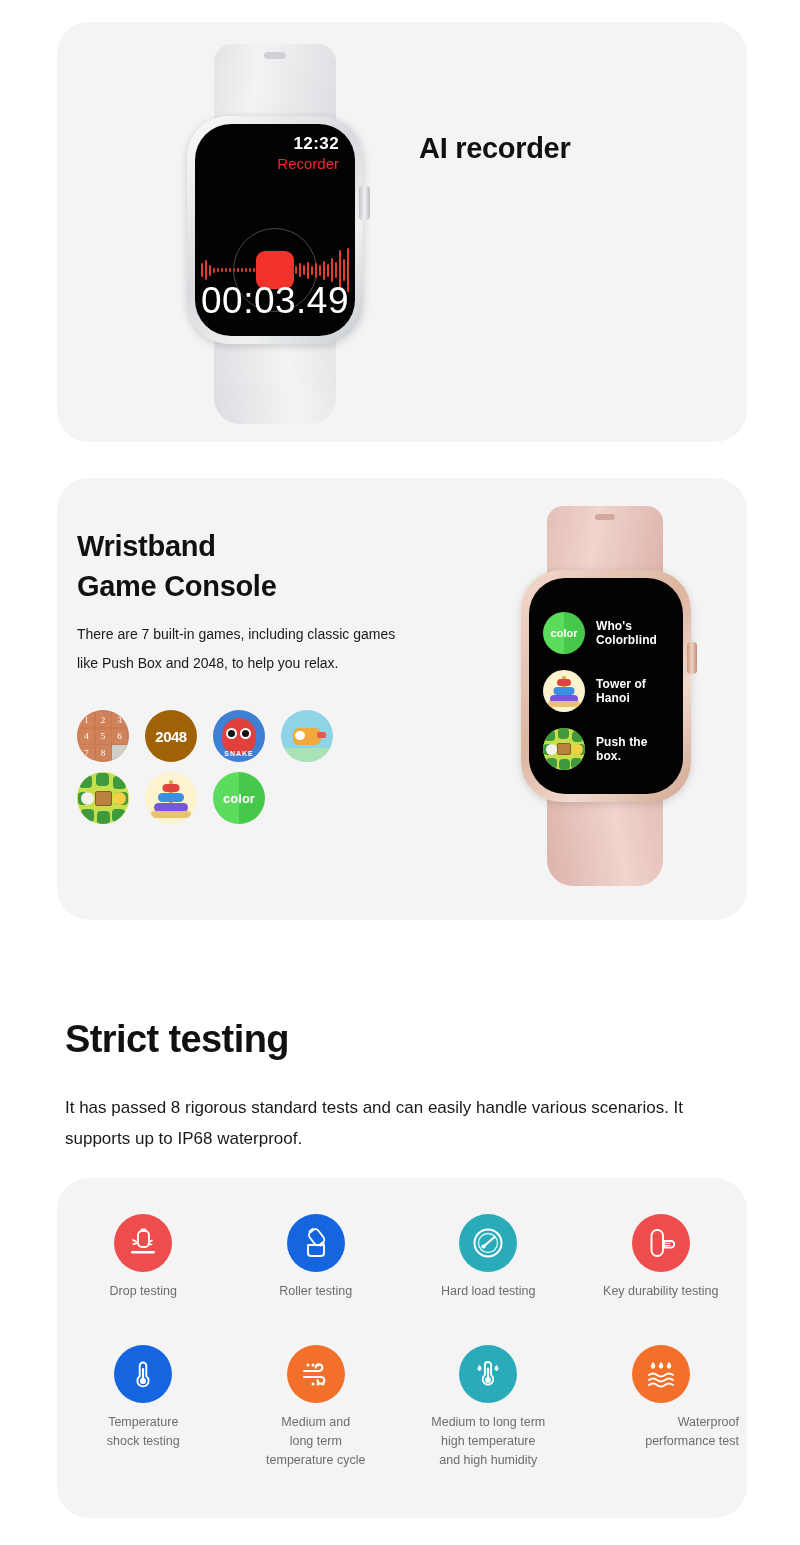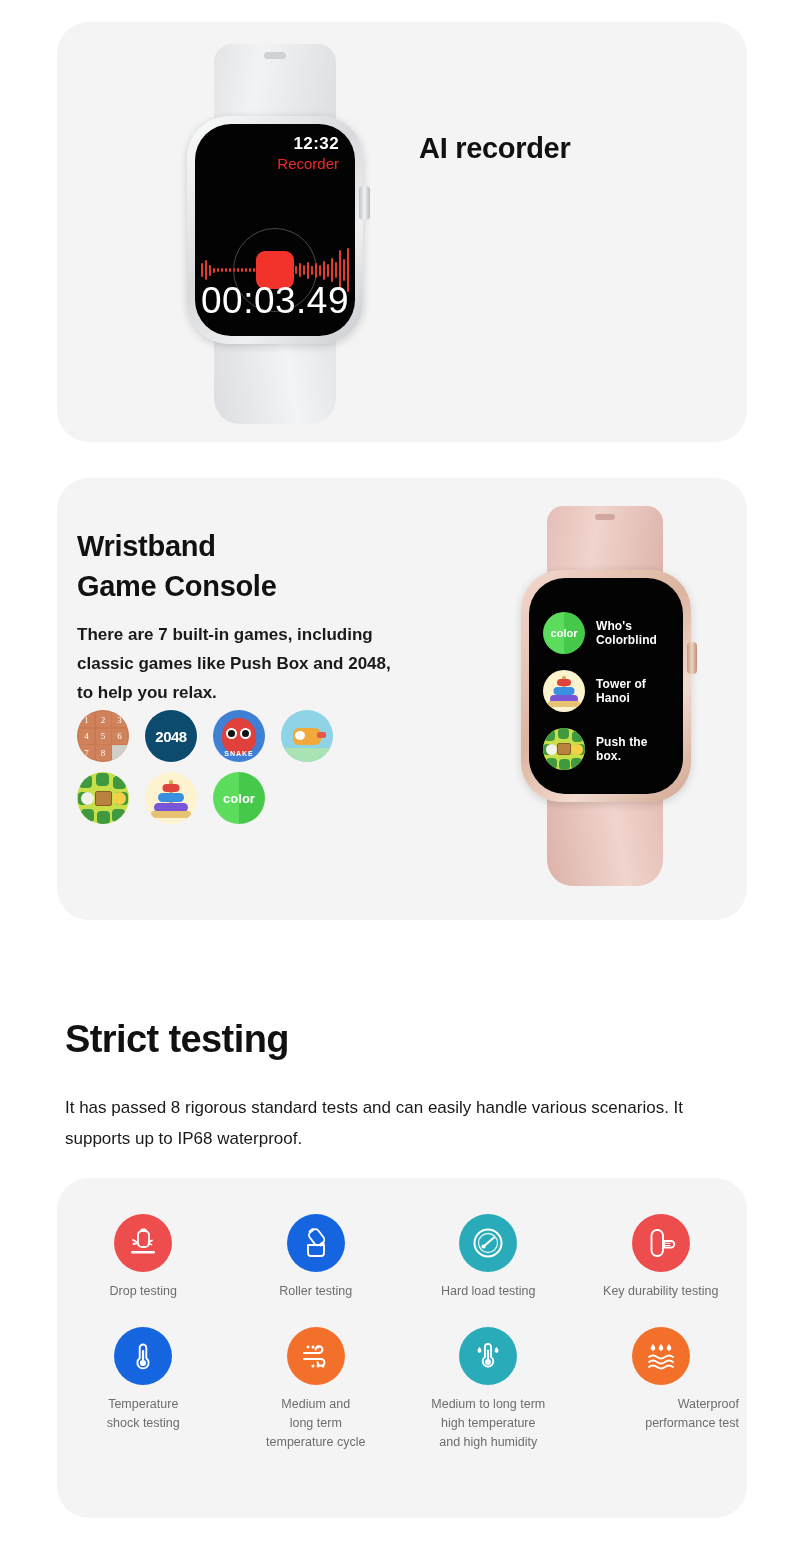--- a/index.html
+++ b/index.html
@@ -87,21 +87,21 @@
 
   .copy-right { position: absolute; left: 362px; top: 110px; width: 310px; }
   .h-title { font-size: 29px; font-weight: 700; letter-spacing: -.3px; color: #111; }
   .h-body  { margin-top: 14px; font-size: 17px; line-height: 30px; color: #1a1a1a; }
 
   
   #card-games { left: 57px; top: 478px; width: 690px; height: 442px; }
 
   .copy-left { position: absolute; left: 20px; top: 48px; width: 330px; }
   .copy-left .h-title { line-height: 40px; }
-  .copy-left .h-body  { font-size: 17px; line-height: 29px; font-weight: bold; }
+  .copy-left .h-body  { font-size: 14px; line-height: 29px; }
 
   .game-grid {
     position: absolute; left: 20px; top: 232px;
     display: grid; grid-template-columns: repeat(4, 68px); gap: 10px 0; width: 290px;
   }
   .game-ico {
     width: 52px; height: 52px; border-radius: 50%; position: relative;
     overflow: hidden; font-size: 0;
   }
 
@@ -113,21 +113,21 @@
     padding: 2px;
   }
   .ico-puzzle .grid3 span {
     background: #d0825a; color: #fff; font-size: 9px; font-family: "Liberation Serif", serif;
     display: flex; align-items: center; justify-content: center; border-radius: 1px;
   }
   .ico-puzzle .grid3 span.blank { background: #cfcfc9; }
 
   
   .ico-2048 {
-    background: #0c4a6e; display: flex; align-items: center; justify-content: center;
+    background: #a16207; display: flex; align-items: center; justify-content: center;
   }
   .ico-2048 b { font-size: 15px; color: #fff; font-weight: 700; letter-spacing: -.5px; }
 
   
   .ico-snake { background: #3f7fd4; }
   .ico-snake .head {
     position: absolute; left: 9px; top: 8px; width: 34px; height: 36px;
     background: #e0413c; border-radius: 50% 50% 42% 42%;
   }
   .ico-snake .eye {
@@ -224,21 +224,21 @@
   #strict-heading { position: absolute; left: 65px; top: 1018px; font-size: 38px; font-weight: 700; letter-spacing: -.6px; }
   #strict-sub {
     position: absolute; left: 65px; top: 1092px; width: 660px;
     font-size: 17px; line-height: 31px; color: #1a1a1a;
   }
 
   #card-tests { left: 57px; top: 1178px; width: 690px; height: 340px; }
 
   .test-grid {
     position: absolute; left: 0; right: 0; top: 36px;
-    display: grid; grid-template-columns: repeat(4,1fr); row-gap: 26px;
+    display: grid; grid-template-columns: repeat(4,1fr); row-gap: 44px;
   }
   .test-cell { text-align: center; padding: 0 8px; }
   .test-circle {
     width: 58px; height: 58px; border-radius: 50%; margin: 0 auto 10px;
     position: relative;
   }
   .test-label { font-size: 12.5px; line-height: 19px; color: #6d6d6d; }
 
   .tsvg { position: absolute; left: 50%; top: 50%; transform: translate(-50%,-50%); }
 </style>

